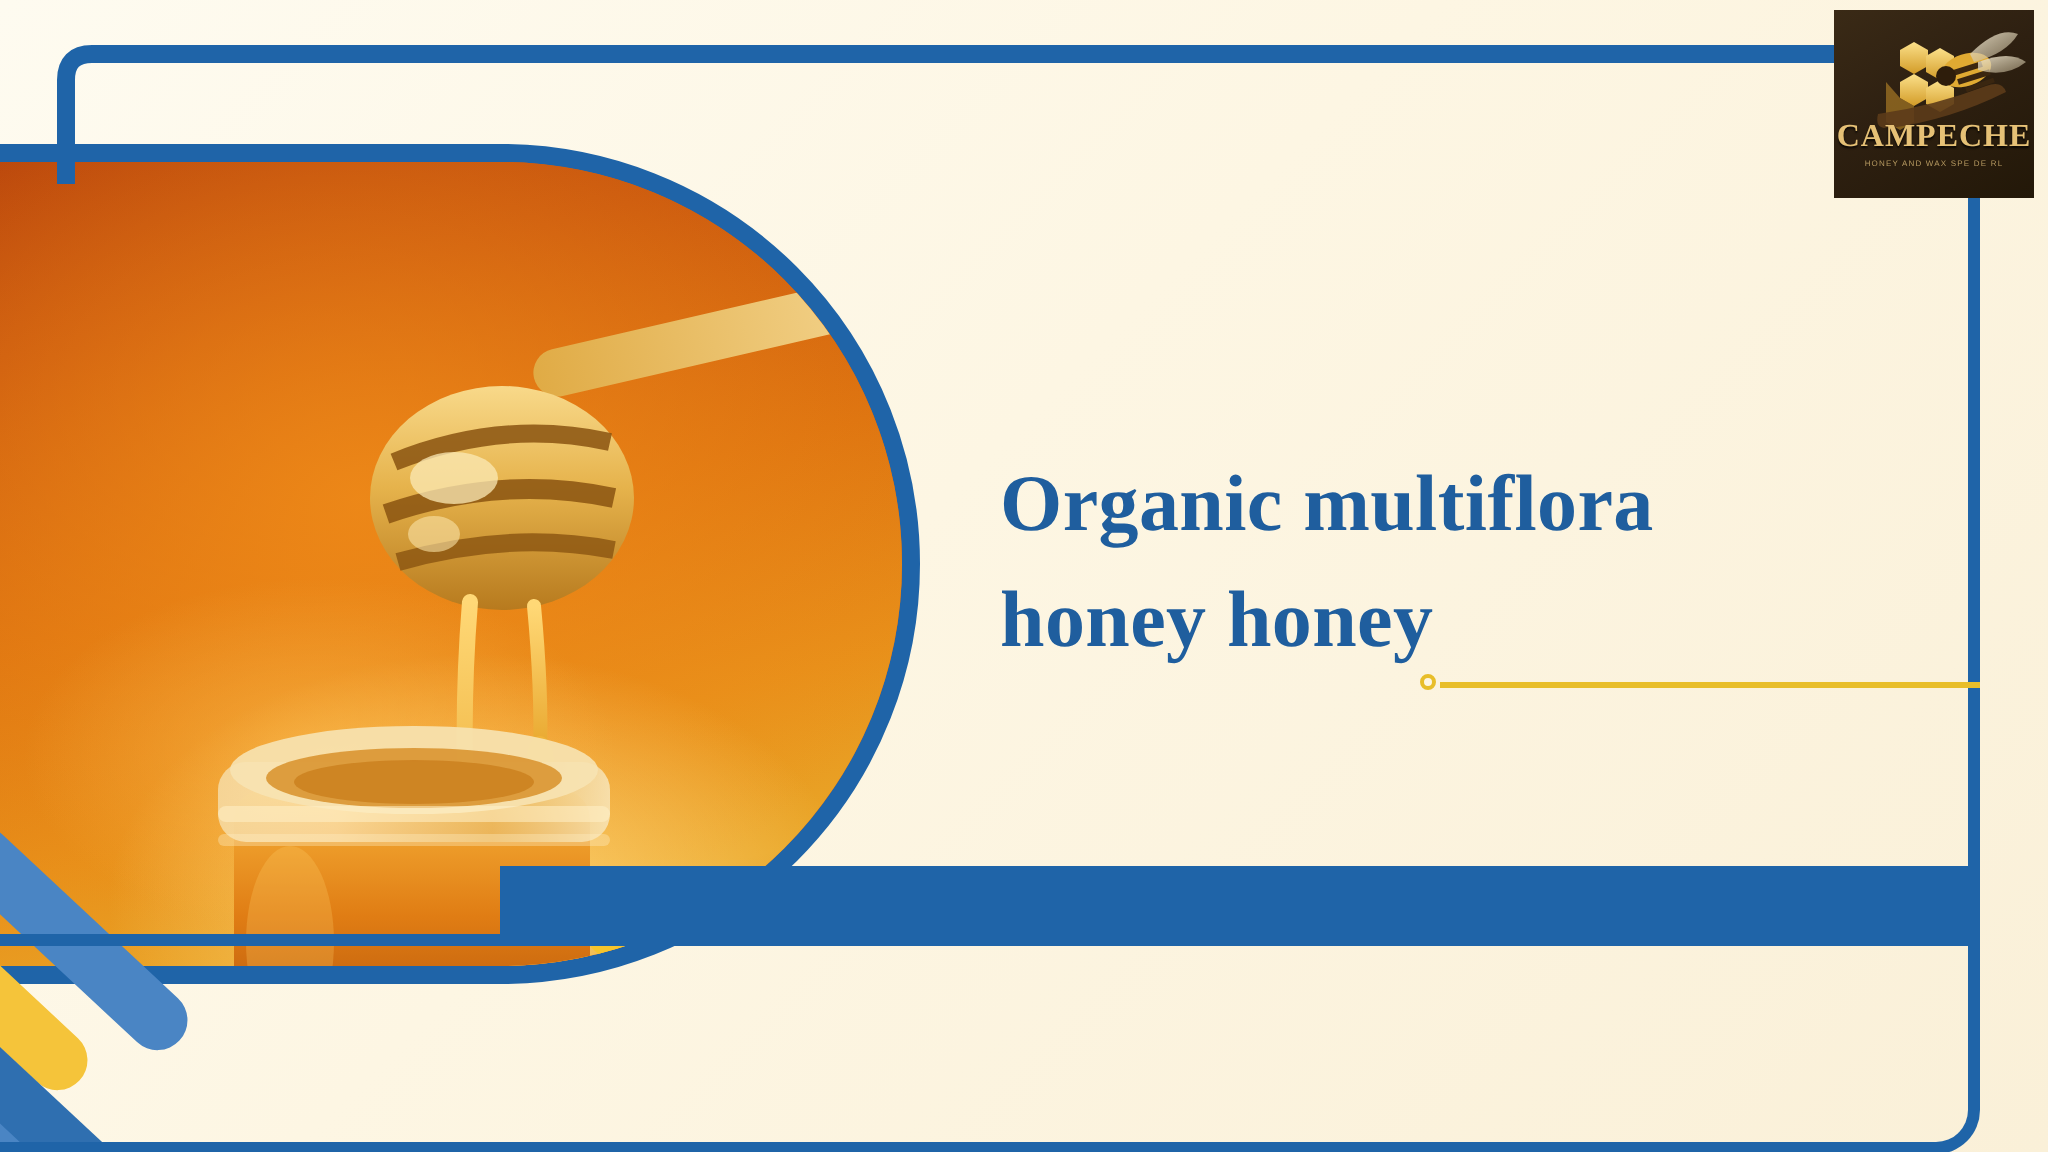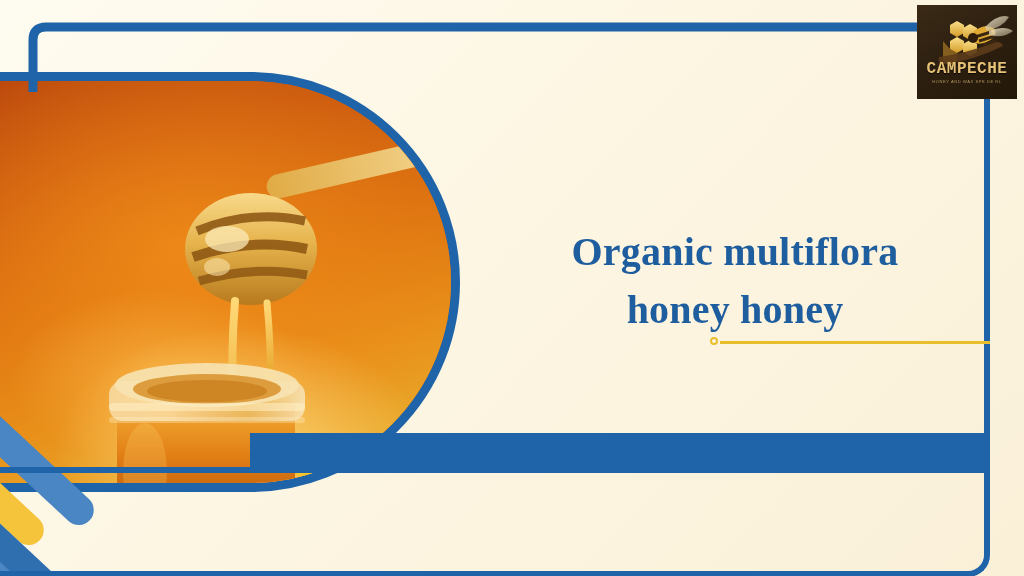--- a/index.html
+++ b/index.html
@@ -74,35 +74,34 @@
 
   
   .logo{
     position:absolute;left:917px;top:5px;width:100px;height:94px;
     background:linear-gradient(150deg,#3a2a16 0%,#2e2011 45%,#231808 100%);
     overflow:hidden;
   }
   .logo-art{position:absolute;left:0;top:0;}
   .logo-name{
     position:absolute;left:0;right:0;top:55px;text-align:center;
-    font-family:Liberation Mono, monospace;
+    font-family:Liberation Serif, serif;
     font-size:16px;letter-spacing:.5px;font-weight:700;
     color:#e6c176;
     text-shadow:0 1px 1px rgba(0,0,0,.8);
   }
   .logo-tag{
     position:absolute;left:0;right:0;top:74px;text-align:center;
     font-family:"Liberation Sans",sans-serif;
     font-size:4px;letter-spacing:.6px;color:#b79a61;
   }
 
   
   .headline{
     position:absolute;left:500px;top:196px;width:470px;
-    text-align:center;
     font-family:"Liberation Serif",serif;
     font-weight:700;
     font-size:40px;line-height:1.45;
     color:#1f5e9e;
     letter-spacing:.2px;
   }
   .headline .l2{display:block;}
 
   
   .accent{

